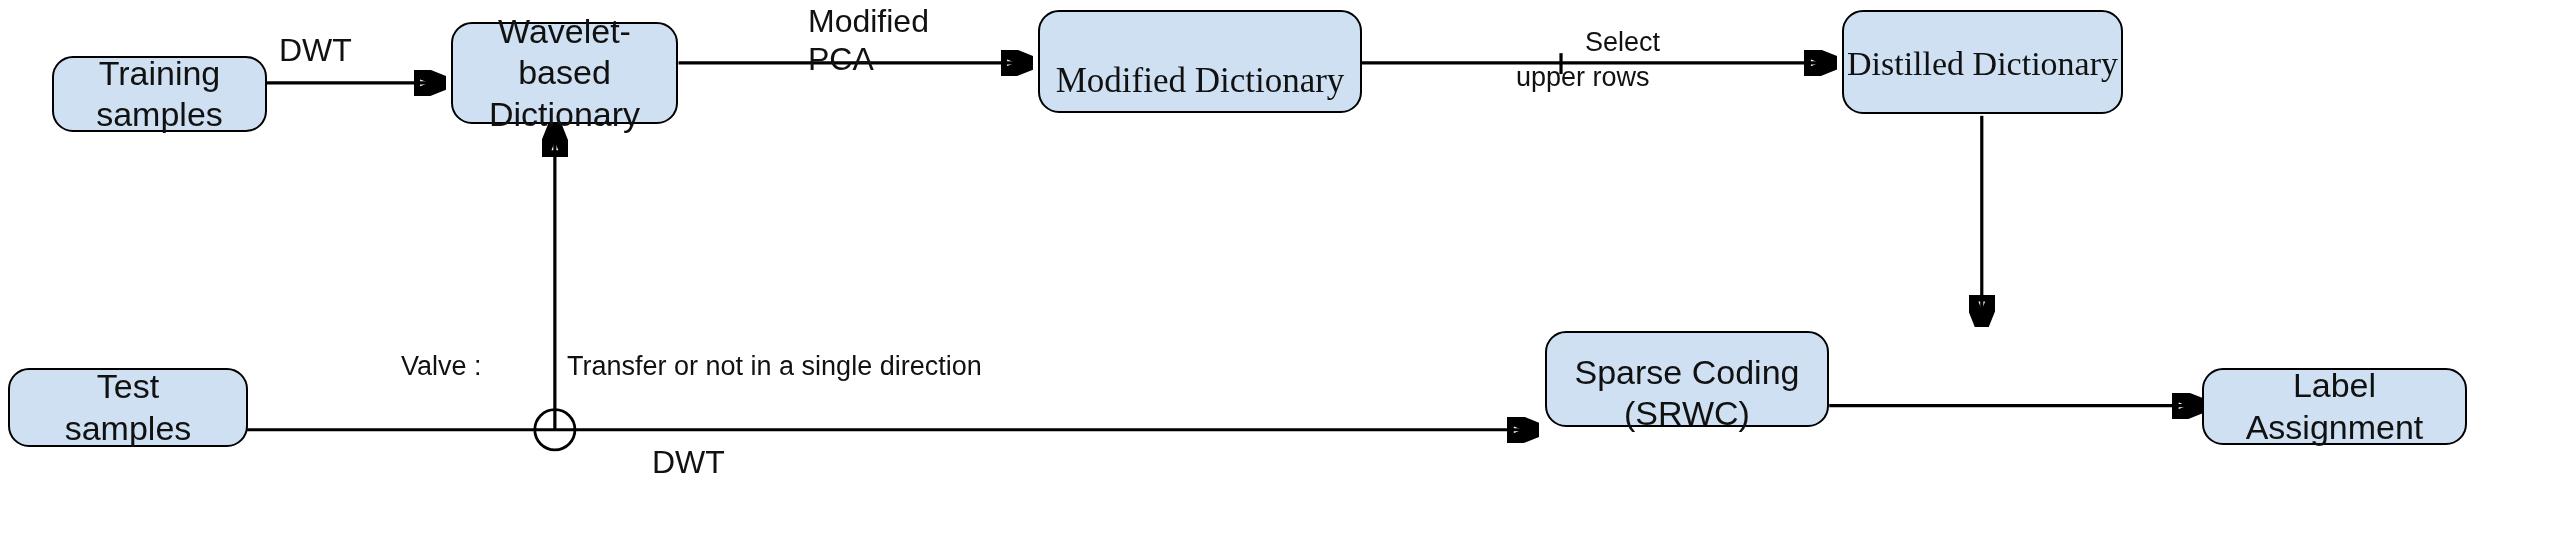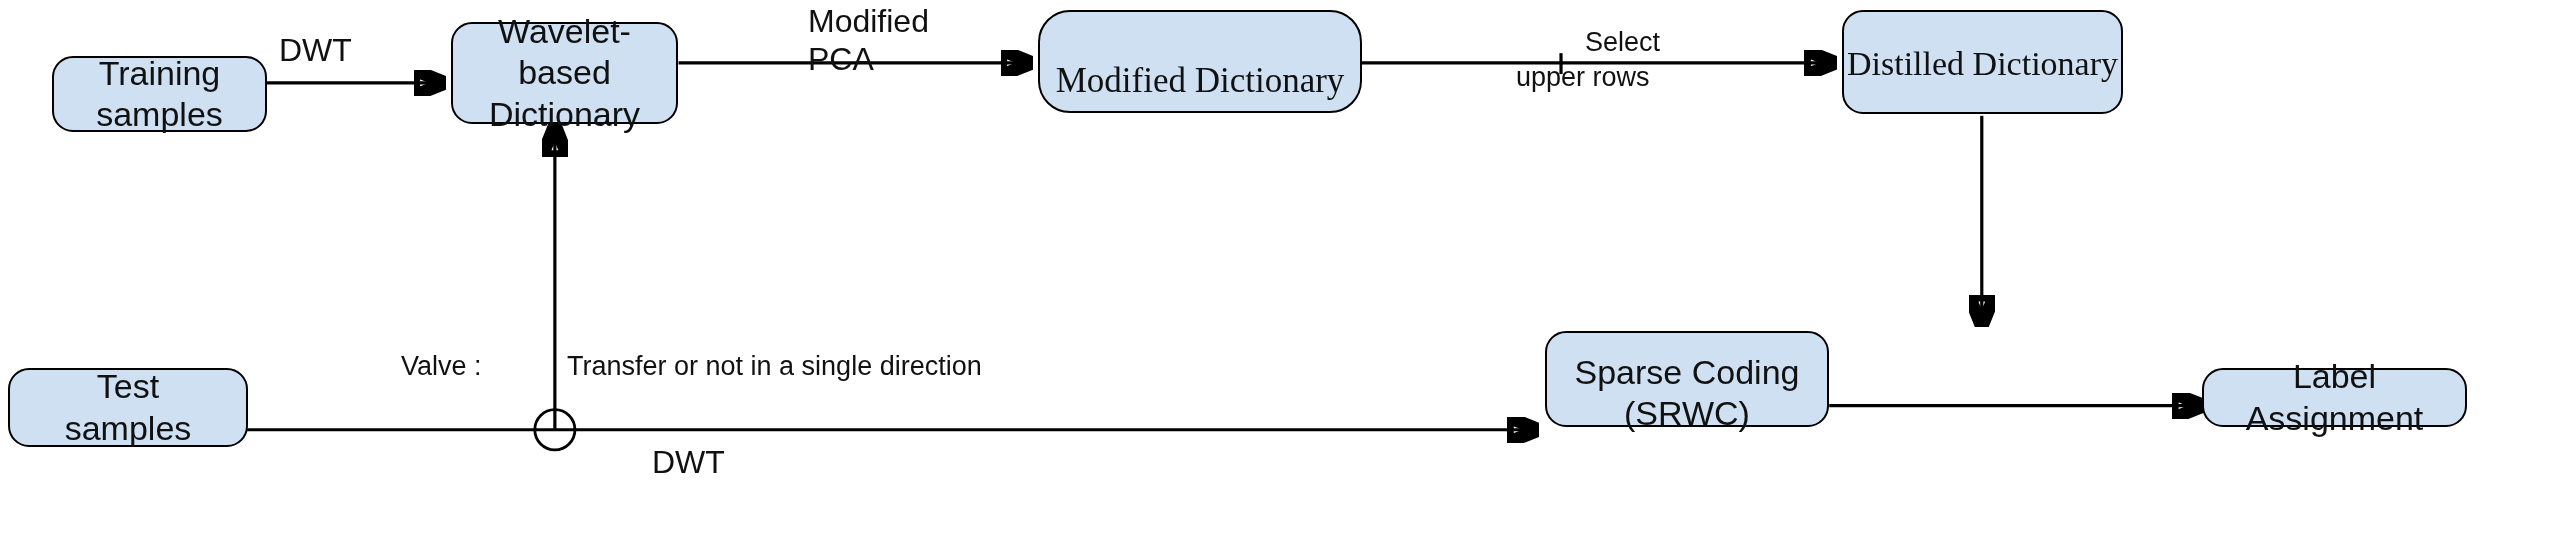--- a/index.html
+++ b/index.html
@@ -81,31 +81,31 @@
 
     <line x1="2278" y1="505" x2="2742" y2="505" marker-end="url(#arrowhead)"></line>
   </svg>
 
   <div class="node sans" style="left:20px; top:56px; width:215px; height:76px;margin-left:32px;">Training
 samples</div>
 
   <div class="node sans" style="left:451px; top:22px; width:227px; height:102px;">Wavelet-based
 Dictionary</div>
 
-  <div class="node serif" style="left:1038px; top:9.6px; width:324px; height:103px; align-items:flex-end; padding-bottom:8px;border-radius:32px;">Modified   Dictionary</div>
+  <div class="node serif" style="left:1038px; top:9.6px; width:324px; height:103px; align-items:flex-end; padding-bottom:8px;">Modified   Dictionary</div>
 
   <div class="node sans" style="left:1842px; top:10.4px; width:281px; height:104px; align-items:flex-start; padding-top:30.5px;font-family:Liberation Serif, serif;">Distilled Dictionary</div>
 
   <div class="node sans" style="left:8px; top:368px; width:240px; height:79px;">Test
 samples</div>
 
   <div class="node sans" style="left:1545px; top:331px; width:284px; height:96px; align-items:flex-start; padding-top:19px;">Sparse Coding
 (SRWC)</div>
 
-  <div class="node sans" style="left:2202px; top:368px; width:265px; height:59px;">Label
+  <div class="node sans" style="left:2202px; top:368px; width:265px; height:77px;">Label
 Assignment</div>
 
   <div class="edge-label sans" style="left:279px; top:30.5px;">DWT</div>
 
   <div class="edge-label sans" style="left:808px; top:1.6px;">Modified
 PCA</div>
 
   <div class="edge-label serif" style="left:1585px; top:26px;">Select</div>
 
   <div class="edge-label serif" style="left:1516px; top:61px;">upper rows</div>

